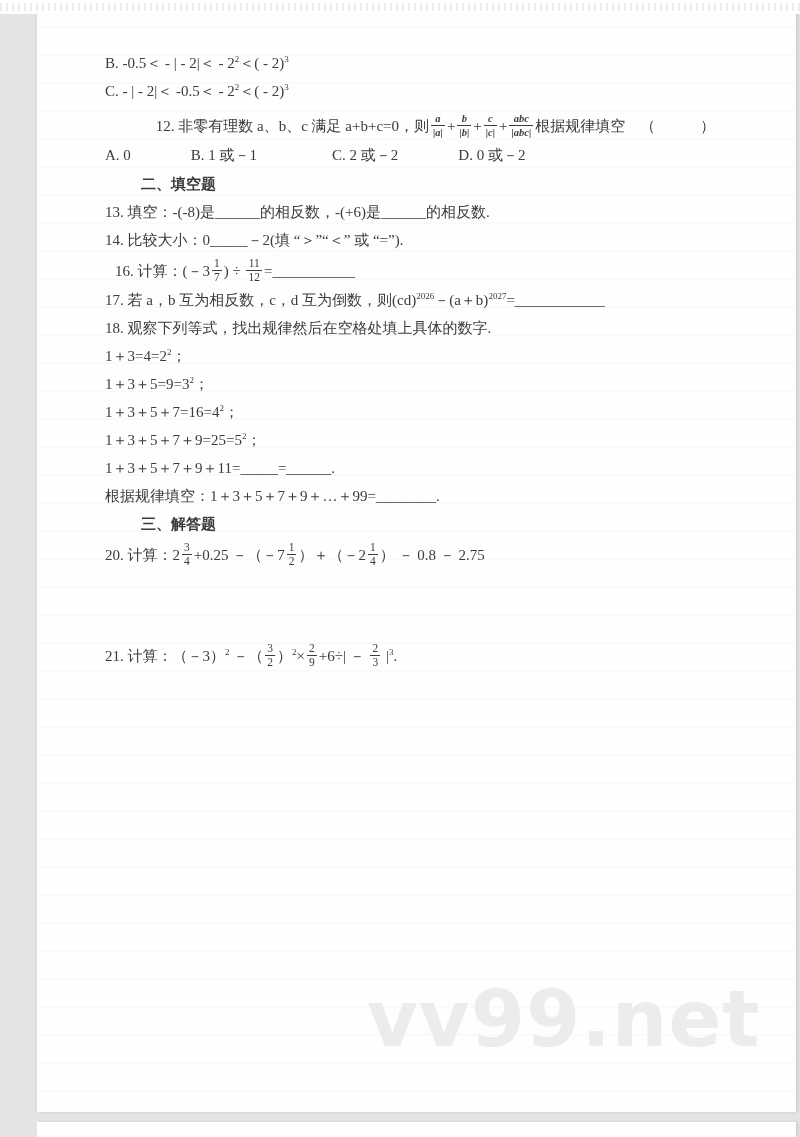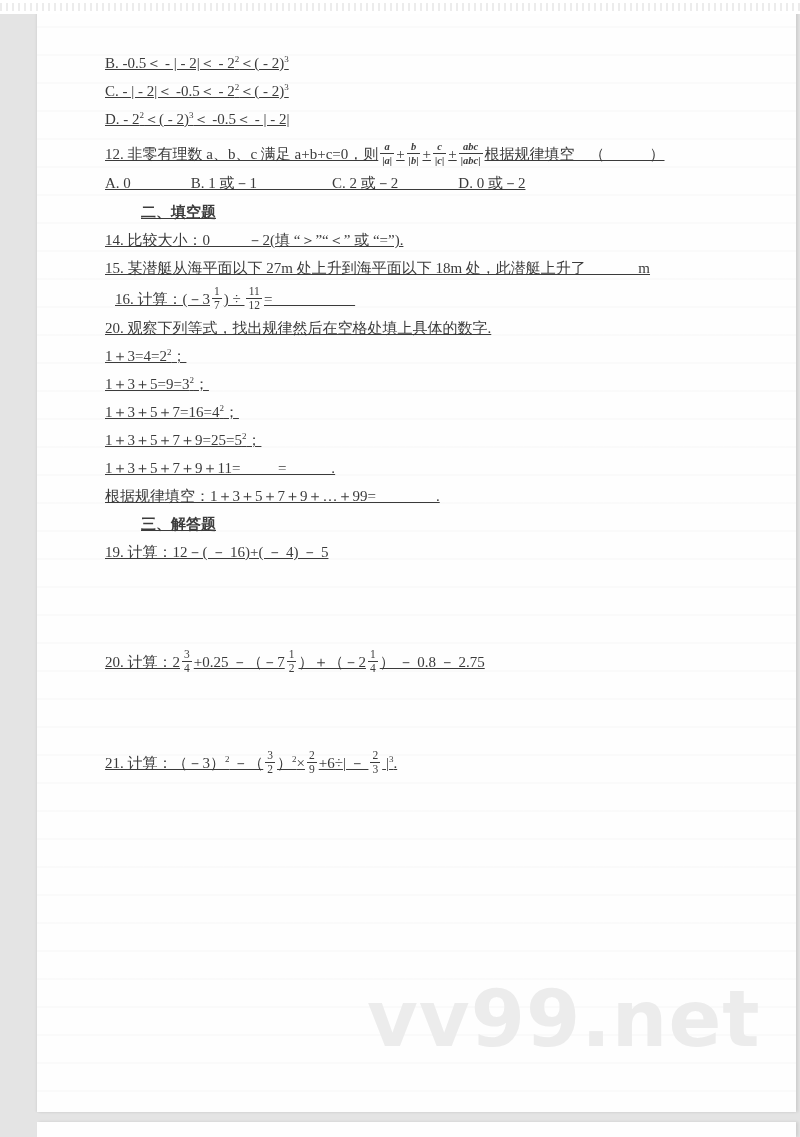--- a/index.html
+++ b/index.html
@@ -7,80 +7,79 @@
   .stage{position:relative;width:800px;height:1137px;}
   .page{position:absolute;left:37px;top:0;width:759px;height:1112px;
     background:#fefefe;
     background-image:repeating-linear-gradient(180deg,rgba(0,0,0,0) 0 26px,rgba(0,0,0,0.015) 26px 28px);
     box-shadow:2px 0 3px rgba(0,0,0,0.10), -1px 0 2px rgba(0,0,0,0.06);}
   .next-page{position:absolute;left:37px;top:1122px;width:759px;height:15px;
     background:#fefefe;box-shadow:2px 0 3px rgba(0,0,0,0.10);}
   .perf{position:absolute;left:0;top:0;width:800px;height:14px;background:#fff;z-index:3;}
   .perf:before{content:"";position:absolute;left:0;top:3px;width:100%;height:8px;
     background:repeating-linear-gradient(90deg,#ececec 0 2px,#ffffff 2px 6px);}
-  .content{position:relative;padding:54px 30px 0 68px;font-size:15px;color:#3b3b3b;z-index:2;text-decoration:underline;}
+  .content{position:relative;padding:54px 30px 0 68px;font-size:15px;color:#3b3b3b;z-index:2;}
   .line{line-height:19px;margin-bottom:9px;white-space:nowrap;}
   .line.bold{font-weight:bold;margin-left:36px;}
   sup{font-size:9px;line-height:0;vertical-align:super;letter-spacing:0;}
   .frac{display:inline-flex;flex-direction:column;align-items:center;vertical-align:middle;
     margin:0 2px;font-size:11.5px;line-height:13px;position:relative;top:-2px;}
   .frac .den{border-top:1px solid #3b3b3b;padding:0 2px;}
   .frac.it{font-style:italic;font-weight:bold;font-size:10.5px;}
-  .l-q12{margin-top:13px;margin-bottom:5px;}
+  .l-q12{margin-top:13px;margin-bottom:5px;text-align:center;}
   .l-options-12{margin-bottom:10px;}
   .l-q16{margin-bottom:5px;margin-left:10px;}
   .l-q19{margin-bottom:88px;}
   .l-q20{margin-bottom:74px;}
   .watermark{position:absolute;left:330px;bottom:48px;z-index:1;
     font-family:"DejaVu Sans","Liberation Sans",sans-serif;font-weight:bold;
     font-size:78px;letter-spacing:1px;color:#ececec;user-select:none;}
 </style>
 </head>
 <body>
 
 <div class="stage">
   <div class="perf"></div>
   <div class="page">
     <div class="content" id="doc">
         <div class="line l-option-b"><span>B. -0.5＜ - | - 2|＜ - 2</span><sup>2</sup><span>＜( - 2)</span><sup>3</sup></div>
         <div class="line l-option-c"><span>C. - | - 2|＜ -0.5＜ - 2</span><sup>2</sup><span>＜( - 2)</span><sup>3</sup></div>
-        <div class="line l-option-d"><span>D. - 2</span><sup>2</sup><span>＜( - 2)</span><sup>3</sup><span>＜ -0.5＜ - | - 2|</span></div>
         <div class="line l-q12"><span>12. 非零有理数 a、b、c 满足 a+b+c=0，则</span><span class="frac it">
             <span class="num">a</span>
             <span class="den">|a|</span>
           </span><span>+</span><span class="frac it">
             <span class="num">b</span>
             <span class="den">|b|</span>
           </span><span>+</span><span class="frac it">
             <span class="num">c</span>
             <span class="den">|c|</span>
           </span><span>+</span><span class="frac it">
             <span class="num">abc</span>
             <span class="den">|abc|</span>
           </span><span>根据规律填空　（　　　）</span></div>
         <div class="line l-options-12"><span>A. 0　　　　B. 1 或－1　　　　　C. 2 或－2　　　　D. 0 或－2</span></div>
         <div class="line l-section-fill bold"><span>二、填空题</span></div>
+        <div class="line l-q13"><span>13. 填空：-(-8)是______的相反数，-(+6)是______的相反数.</span></div>
         <div class="line l-q14"><span>14. 比较大小：0_____－2(填 “＞”“＜” 或 “=”).</span></div>
-        <div class="line l-q15"><span>15. 某潜艇从海平面以下 27m 处上升到海平面以下 18m 处，此潜艇上升了_______m</span></div>
         <div class="line l-q16"><span>16. 计算：(－3</span><span class="frac">
             <span class="num">1</span>
             <span class="den">7</span>
           </span><span>) ÷ </span><span class="frac">
             <span class="num">11</span>
             <span class="den">12</span>
           </span><span>=___________</span></div>
-        <div class="line l-q18"><span>20. 观察下列等式，找出规律然后在空格处填上具体的数字.</span></div>
+        <div class="line l-q17"><span>17. 若 a，b 互为相反数，c，d 互为倒数，则(cd)</span><sup>2026</sup><span>－(a＋b)</span><sup>2027</sup><span>=____________</span></div>
+        <div class="line l-q18"><span>18. 观察下列等式，找出规律然后在空格处填上具体的数字.</span></div>
         <div class="line l-q18-eq1"><span>1＋3=4=2</span><sup>2</sup><span>；</span></div>
         <div class="line l-q18-eq2"><span>1＋3＋5=9=3</span><sup>2</sup><span>；</span></div>
         <div class="line l-q18-eq3"><span>1＋3＋5＋7=16=4</span><sup>2</sup><span>；</span></div>
         <div class="line l-q18-eq4"><span>1＋3＋5＋7＋9=25=5</span><sup>2</sup><span>；</span></div>
         <div class="line l-q18-eq5"><span>1＋3＋5＋7＋9＋11=_____=______.</span></div>
         <div class="line l-q18-rule"><span>根据规律填空：1＋3＋5＋7＋9＋…＋99=________.</span></div>
         <div class="line l-section-solve bold"><span>三、解答题</span></div>
-        <div class="line l-q19"><span>19. 计算：12－( － 16)+( － 4) － 5</span></div>
         <div class="line l-q20"><span>20. 计算：2</span><span class="frac">
             <span class="num">3</span>
             <span class="den">4</span>
           </span><span>+0.25 －（－7</span><span class="frac">
             <span class="num">1</span>
             <span class="den">2</span>
           </span><span>）＋（－2</span><span class="frac">
             <span class="num">1</span>
             <span class="den">4</span>
           </span><span>） － 0.8 － 2.75</span></div>

